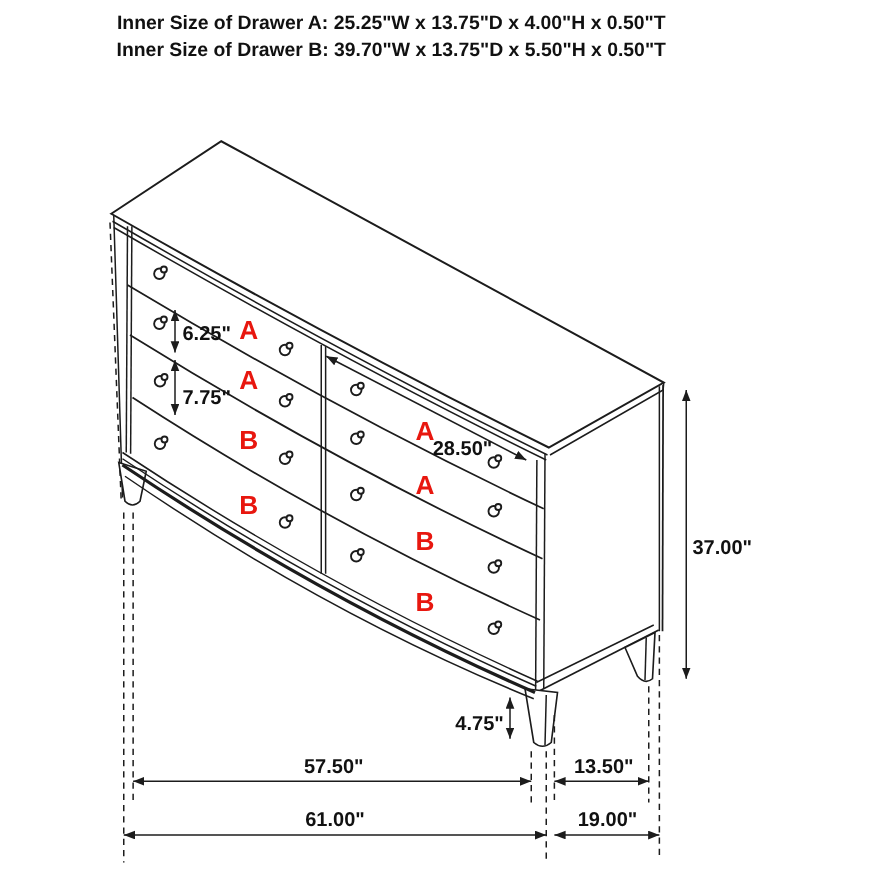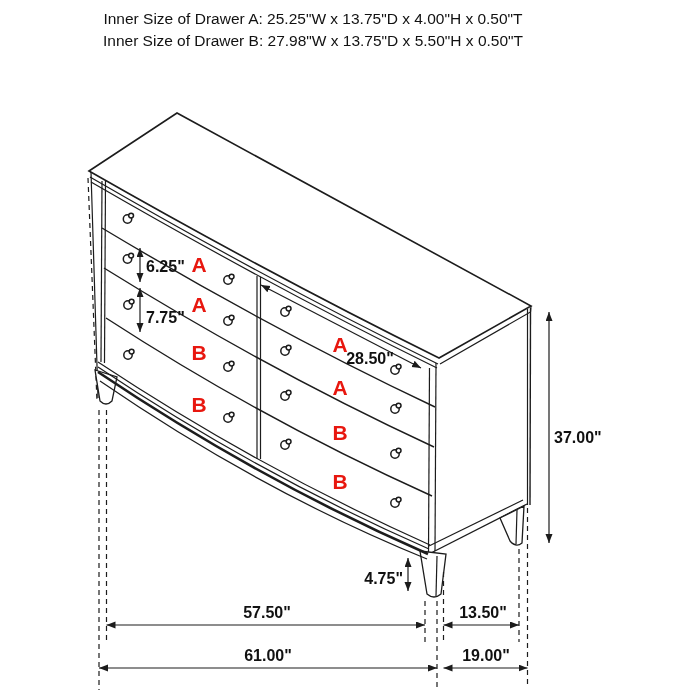--- a/index.html
+++ b/index.html
@@ -1,40 +1,40 @@
 <!DOCTYPE html>
 <html><head>
 <meta charset="utf-8">
 <style>
   html,body{margin:0;padding:0;background:#ffffff;}
   #stage{position:relative;width:700px;height:700px;background:#ffffff;overflow:hidden;
          font-family:"Liberation Sans", sans-serif;}
   #header{position:absolute;top:8px;left:0;width:626px;text-align:center;
-          font-size:15.5px;font-weight:normal;color:#111;line-height:1.45;}
+          font-size:15.5px;font-weight:bold;color:#111;line-height:1.45;}
   svg{position:absolute;top:0;left:0;}
   svg text{font-family:"Liberation Sans", sans-serif;font-weight:bold;fill:#111;}
   .dim-text{font-size:16px;}
   .red-label{font-size:21px;fill:#e8170f;}
   .ln{stroke:#1c1c1c;fill:none;stroke-width:1.4;}
   .ln-thin{stroke:#1c1c1c;fill:none;stroke-width:1.2;}
   .ln-thick{stroke:#1c1c1c;fill:none;stroke-width:2.6;}
   .face{fill:#ffffff;stroke:#1c1c1c;stroke-width:1.6;}
   .leg{fill:#ffffff;stroke:#1c1c1c;stroke-width:1.3;}
   .dash{stroke:#1c1c1c;stroke-width:1.2;fill:none;stroke-dasharray:5 4;}
   .dimln{stroke:#1c1c1c;stroke-width:1.2;fill:none;}
   .knob{fill:#ffffff;stroke:#1c1c1c;stroke-width:1.5;}
 </style>
 </head>
 <body>
 
 <div id="stage">
 
   <div id="header">
     <div>Inner Size of Drawer A: 25.25"W x 13.75"D x 4.00"H x 0.50"T</div>
-    <div>Inner Size of Drawer B: 27.98"W x 13.75"D x 5.50"H x 0.50"T</div>
+    <div>Inner Size of Drawer B: 39.70"W x 13.75"D x 5.50"H x 0.50"T</div>
   </div>
 
   <svg width="700" height="700" viewBox="0 0 700 700">
     <defs>
       <g id="knob">
         <circle cx="0" cy="0" r="4.2" class="knob"></circle>
         <circle cx="3.6" cy="-3.4" r="2.4" class="knob"></circle>
       </g>
       <marker id="arrE" markerWidth="10" markerHeight="8" refX="9" refY="3.5" orient="auto" markerUnits="userSpaceOnUse">
         <path d="M0,0 L9,3.5 L0,7 Z" fill="#1c1c1c"></path>

